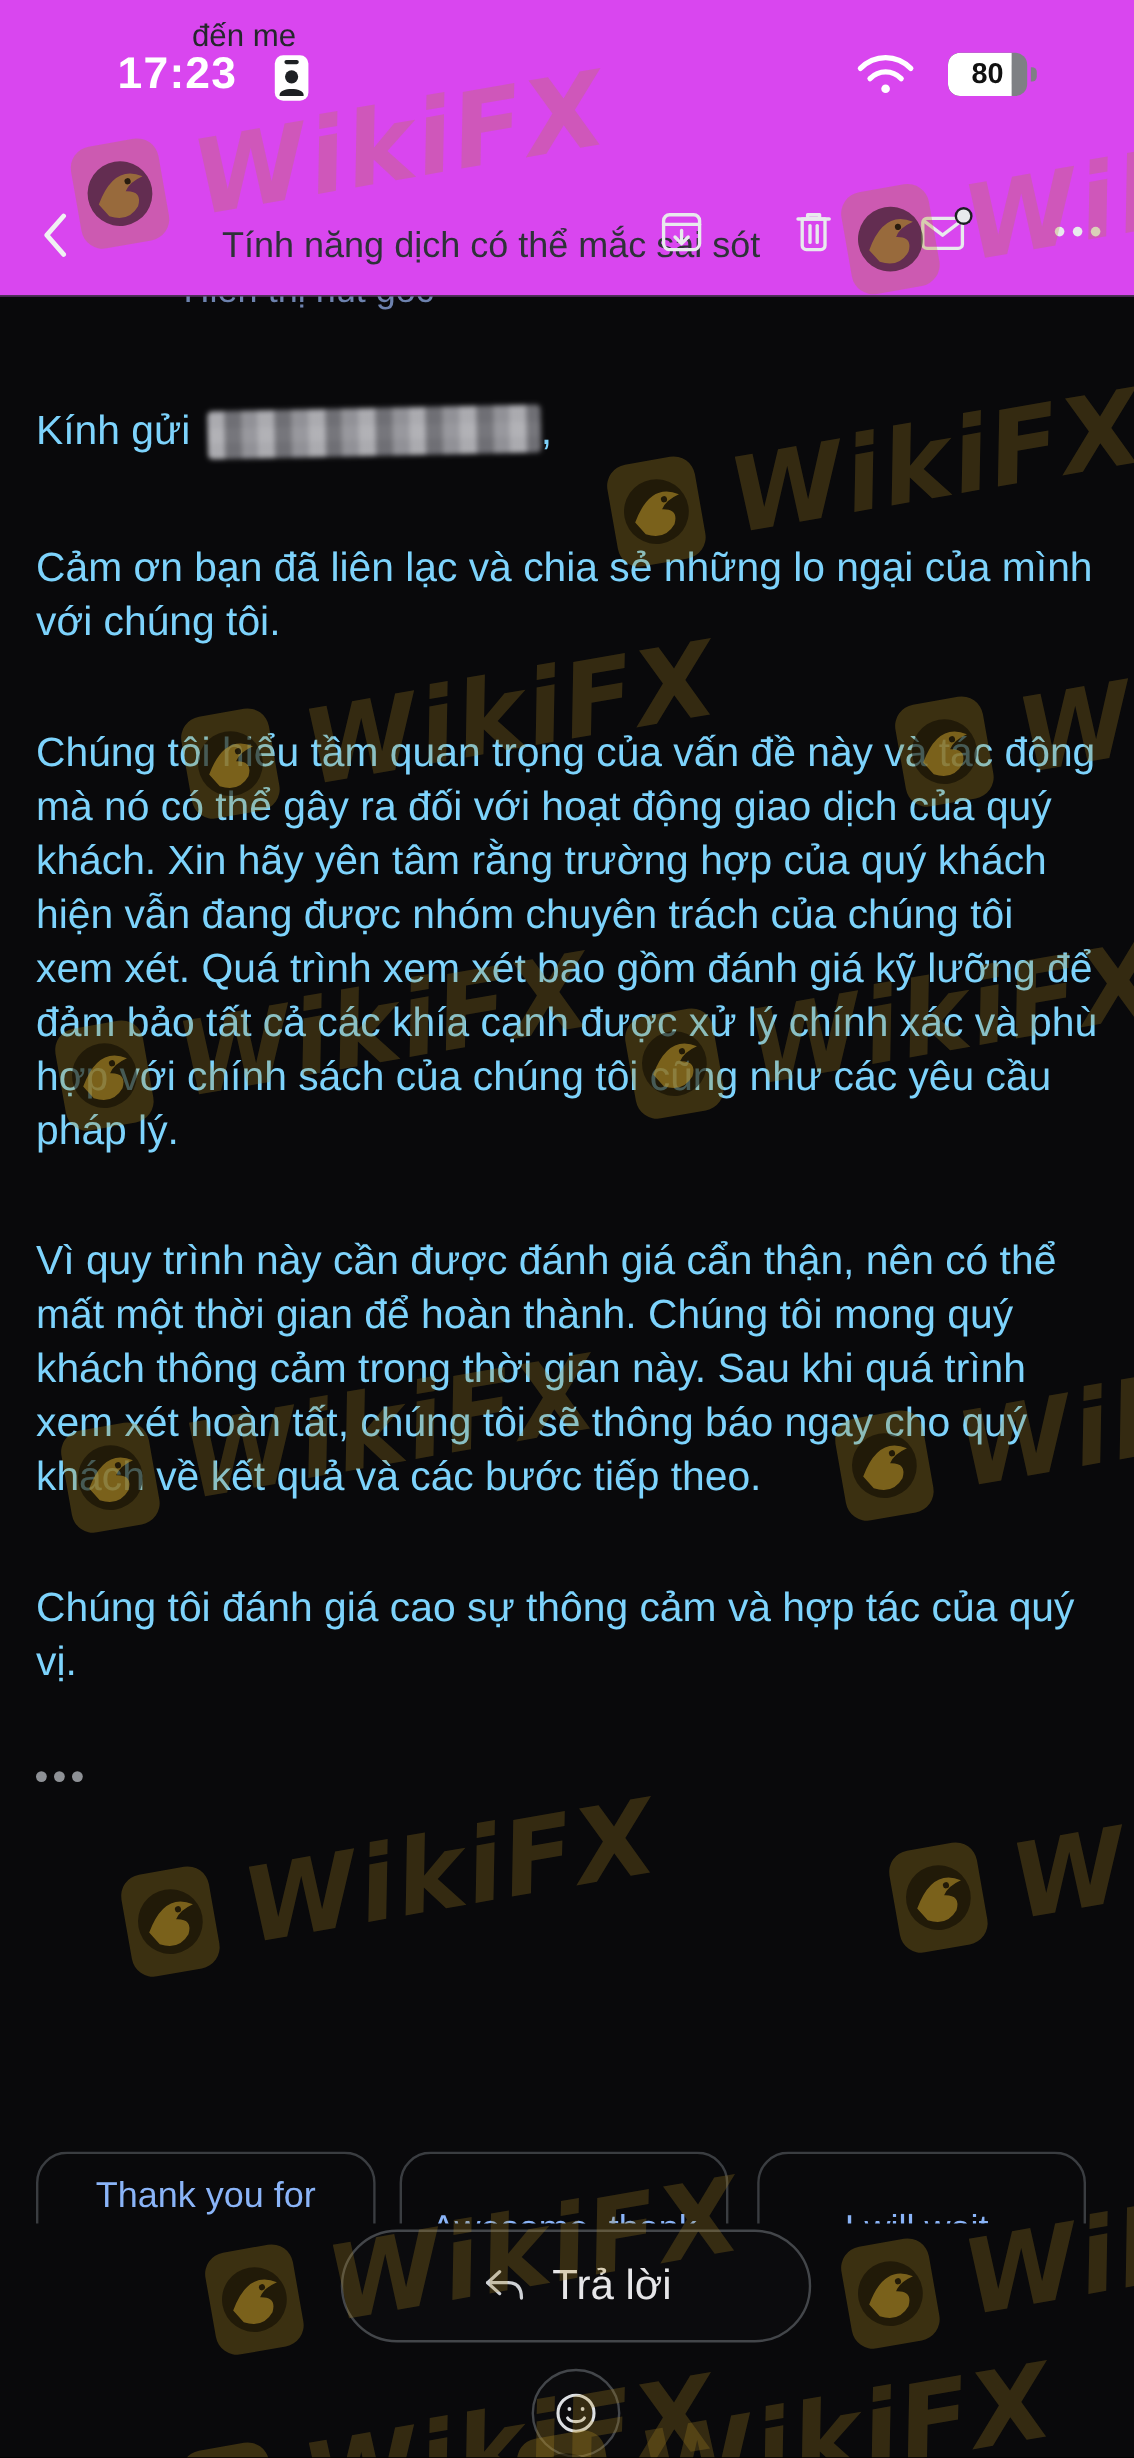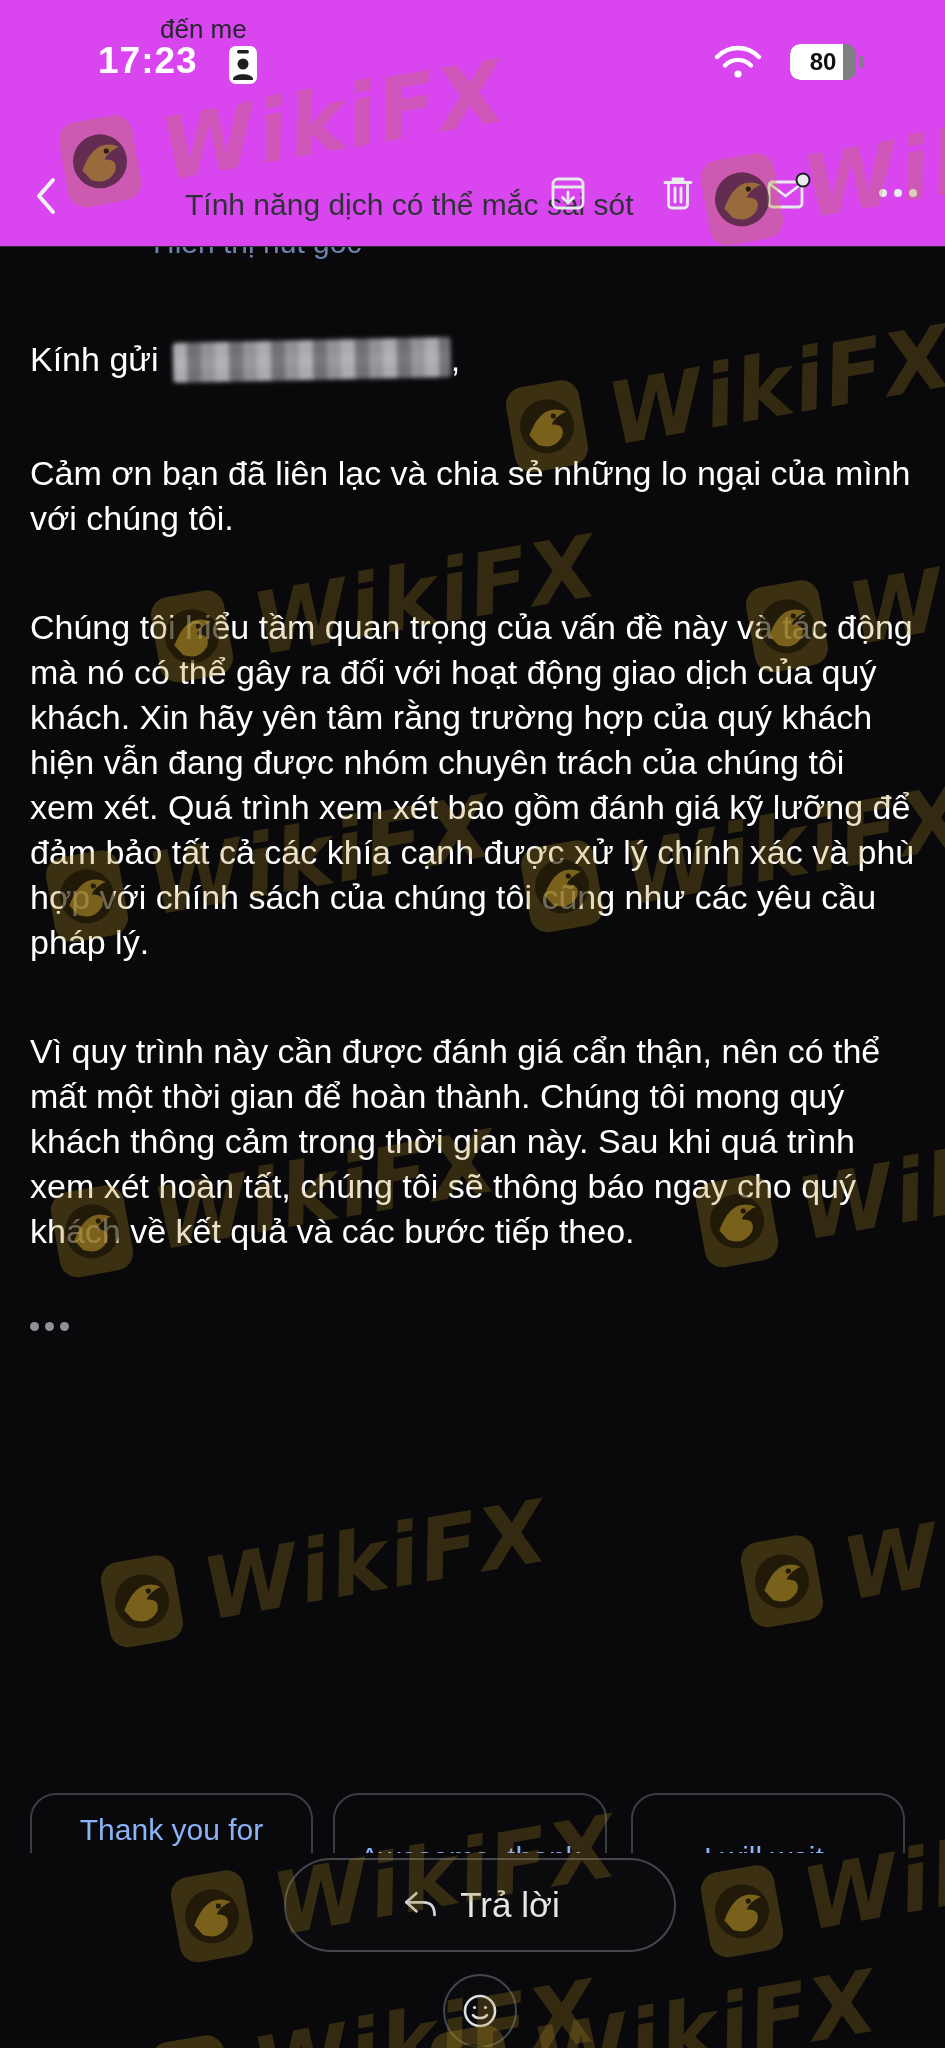--- a/index.html
+++ b/index.html
@@ -26,21 +26,21 @@
   .back-btn{position:absolute;left:24px;top:172px;width:48px;height:48px;z-index:2;}
   .tb-icons{position:absolute;right:24px;top:170px;display:flex;gap:64px;align-items:center;z-index:2;}
   .tb-btn{width:46px;height:46px;display:flex;align-items:center;justify-content:center;}
   .dots-more{display:flex;gap:7px;align-items:center;}
   .dots-more i{width:8px;height:8px;border-radius:50%;background:#e8eaed;}
 
   
   .show-orig{position:absolute;left:153px;top:226px;z-index:10;font-size:30px;font-weight:500;color:#6d82ae;}
 
   
-  .mail{position:absolute;left:30px;top:246px;width:885px;color:#ffffff;z-index:5;}
+  .mail{position:absolute;left:30px;top:246px;width:885px;color:#7dd3fc;z-index:5;}
   .mail p{margin:0 0 64px 0;font-size:34px;line-height:45px;font-weight:400;}
   .greet{margin-top:86px;margin-bottom:64px;font-size:34px;line-height:55px;display:flex;align-items:center;}
   .redact{display:inline-block;width:278px;height:40px;margin-left:14px;border-radius:4px;
     background:
       repeating-linear-gradient(90deg,rgba(190,190,195,.85) 0 14px,rgba(120,120,126,.85) 14px 28px,rgba(160,160,166,.85) 28px 42px),
       repeating-linear-gradient(0deg,rgba(90,90,95,.6) 0 13px,rgba(200,200,205,.5) 13px 26px);
     filter:blur(2px);transform:rotate(-1.2deg);}
   .trimmed{display:flex;gap:6px;margin-top:28px;padding:4px 0;width:46px;}
   .trimmed i{width:9px;height:9px;border-radius:50%;background:#8e9196;}
 
@@ -76,20 +76,21 @@
 
   <div class="mail">
     <div class="greet">
       <span>Kính gửi</span>
       <span class="redact"></span>
       <span>,</span>
     </div>
     <p>Cảm ơn bạn đã liên lạc và chia sẻ những lo ngại của mình với chúng tôi.</p>
     <p>Chúng tôi hiểu tầm quan trọng của vấn đề này và tác động mà nó có thể gây ra đối với hoạt động giao dịch của quý khách. Xin hãy yên tâm rằng trường hợp của quý khách hiện vẫn đang được nhóm chuyên trách của chúng tôi xem xét. Quá trình xem xét bao gồm đánh giá kỹ lưỡng để đảm bảo tất cả các khía cạnh được xử lý chính xác và phù hợp với chính sách của chúng tôi cũng như các yêu cầu pháp lý.</p>
     <p>Vì quy trình này cần được đánh giá cẩn thận, nên có thể mất một thời gian để hoàn thành. Chúng tôi mong quý khách thông cảm trong thời gian này. Sau khi quá trình xem xét hoàn tất, chúng tôi sẽ thông báo ngay cho quý khách về kết quả và các bước tiếp theo.</p>
+    <p>Chúng tôi đánh giá cao sự thông cảm và hợp tác của quý vị.</p>
     <div class="trimmed">
         <i></i>
         <i></i>
         <i></i>
       </div>
   </div>
 
   <div class="chips">
     <div class="chip chip1">Thank you for</div>
     <div class="chip chip2">Awesome, thank you!</div>

